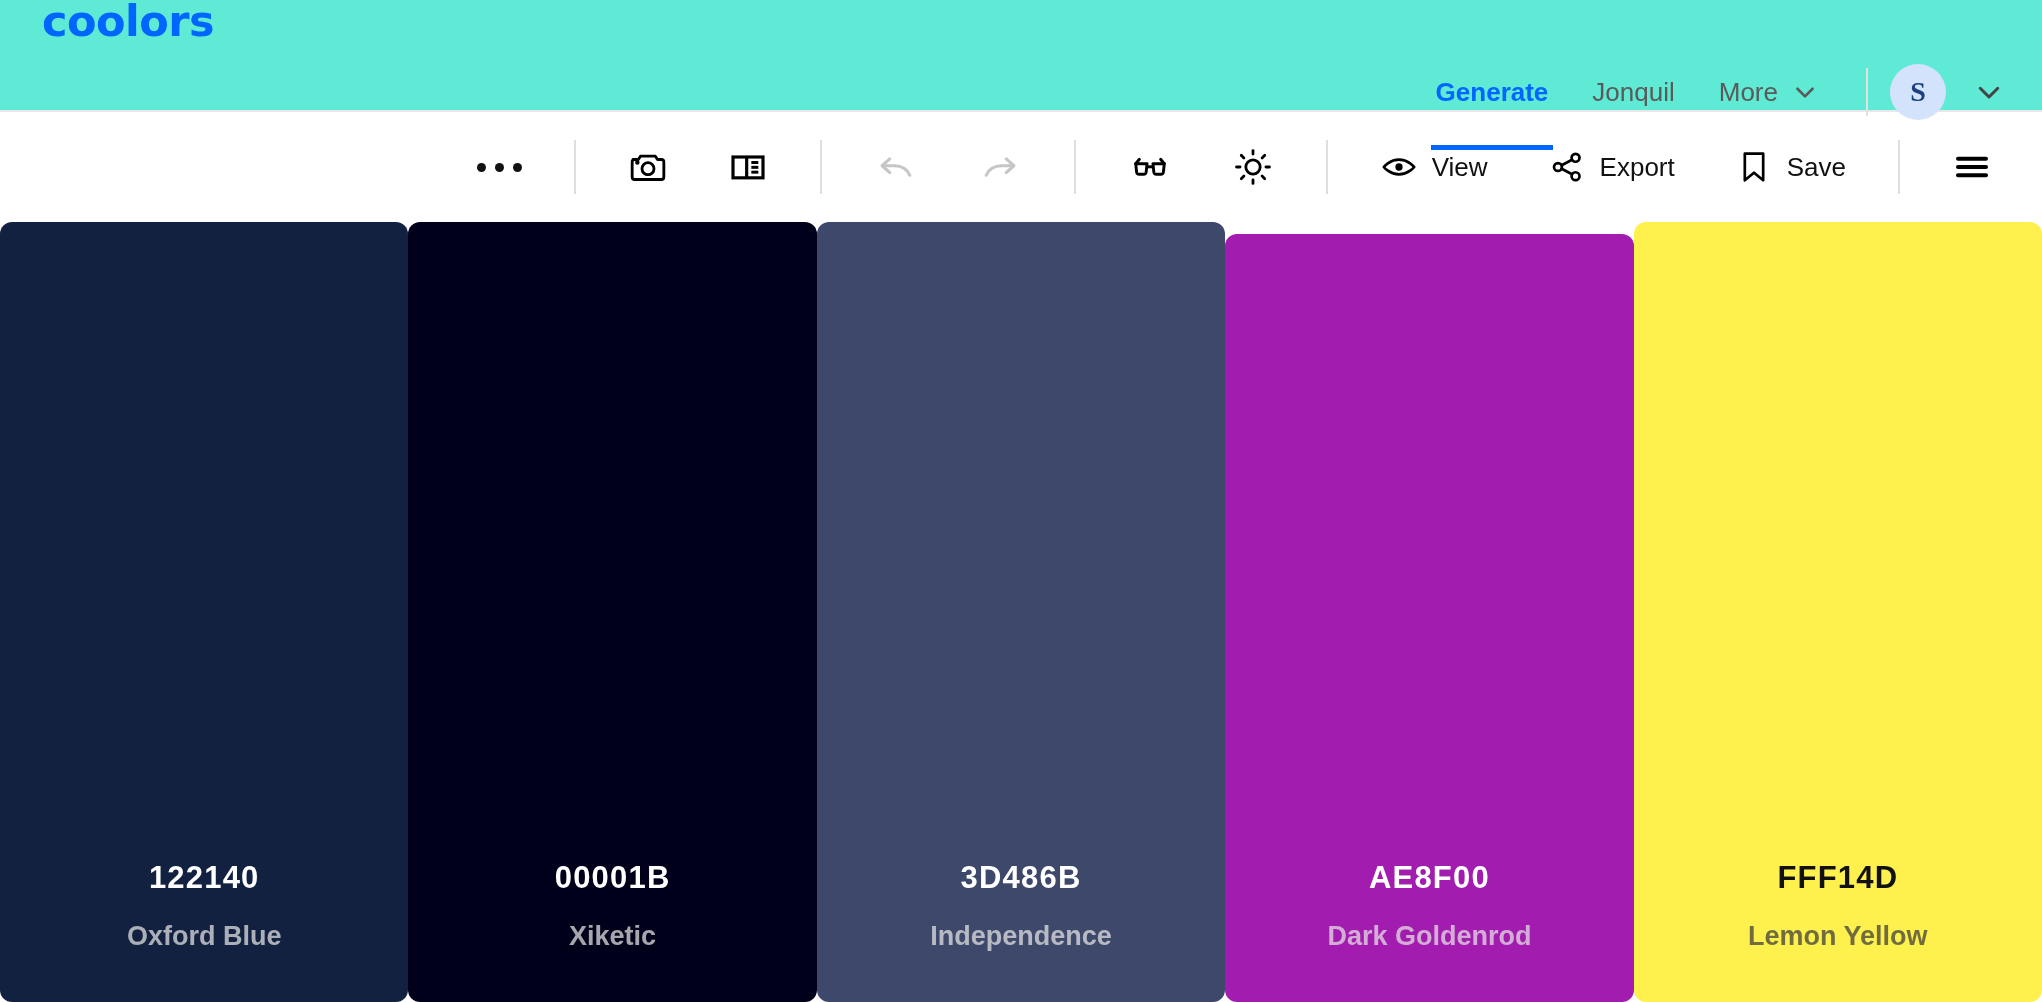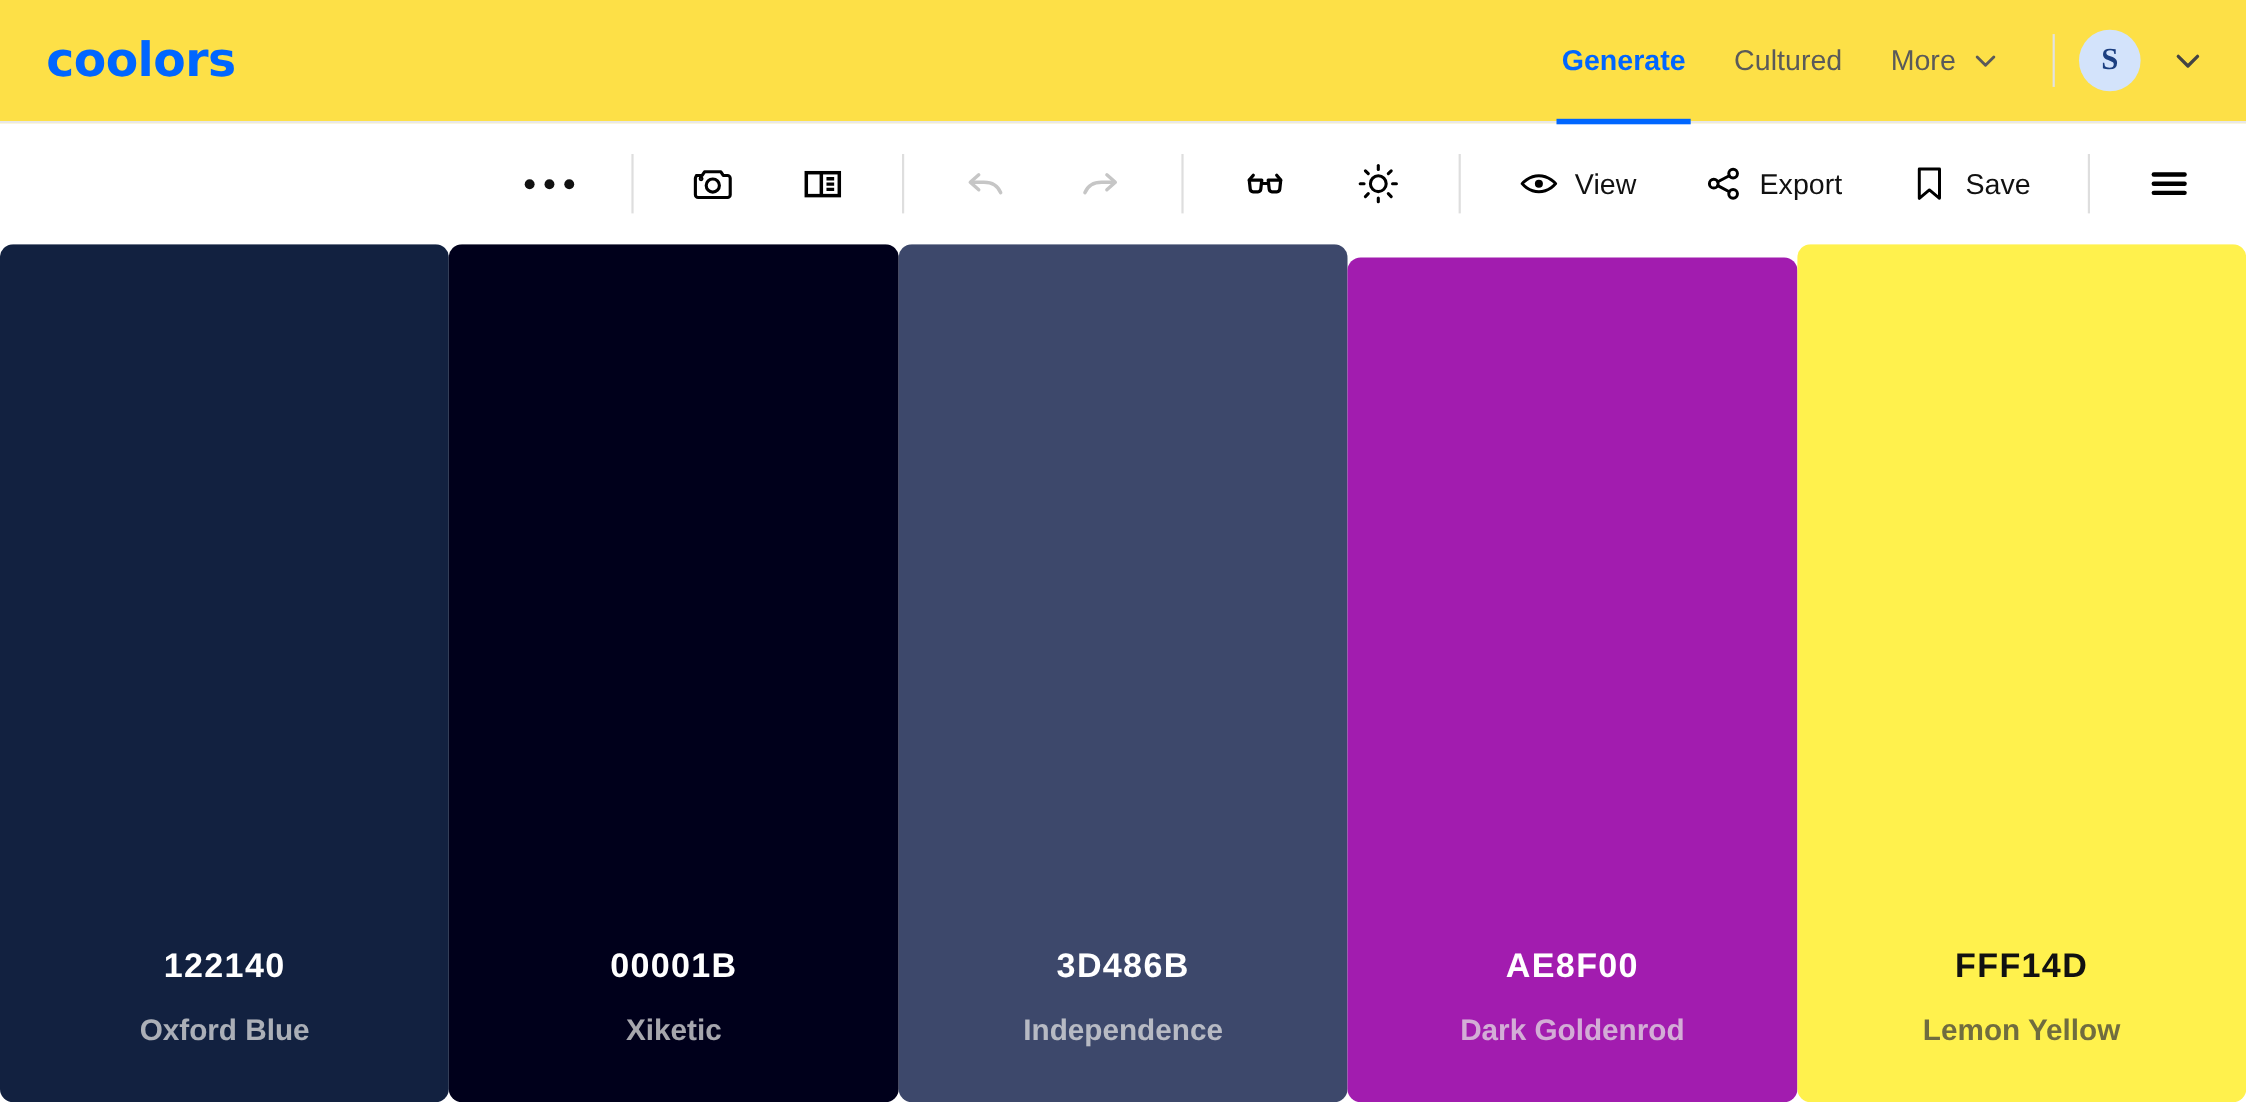--- a/index.html
+++ b/index.html
@@ -16,23 +16,23 @@
     height: 1002px;
     display: flex;
     flex-direction: column;
     position: relative;
   }
 
   
   .header {
     height: 112px;
     min-height: 112px;
-    background: #fde047;
-    display: flex;
-    align-items: center;
+    background: #5eead4;
+    display: flex;
+    align-items: flex-start;
     justify-content: space-between;
     padding: 0 38px 0 42px;
     border-bottom: 2px solid #e8e8e8;
     position: relative;
     z-index: 5;
   }
 
   .logo {
     font-size: 43px;
     font-weight: 800;
@@ -40,20 +40,21 @@
     letter-spacing: -0.5px;
     line-height: 1;
     cursor: pointer;
     font-family: "DejaVu Sans", sans-serif;
   }
 
   .nav {
     display: flex;
     align-items: center;
     height: 88px;
+    margin-top: 48px;
   }
 
   .nav-item {
     font-size: 26px;
     color: #5a5a5a;
     padding: 0 22px;
     height: 112px;
     display: flex;
     align-items: center;
     cursor: pointer;
@@ -192,21 +193,21 @@
 
     <div class="logo">coolors</div>
 
     <div class="nav">
 
       <div class="nav-item active">
         <span>Generate</span>
       </div>
 
       <div class="nav-item">
-        <span>Cultured</span>
+        <span>Jonquil</span>
       </div>
 
       <div class="nav-item">
         <span>More</span>
         <span class="chev">
           <svg width="26" height="26" viewBox="0 0 24 24" fill="none" stroke="#5a5a5a" stroke-width="2.4" stroke-linecap="round" stroke-linejoin="round">
               <polyline points="5 9 12 16 19 9"></polyline>
             </svg>
         </span>
       </div>

